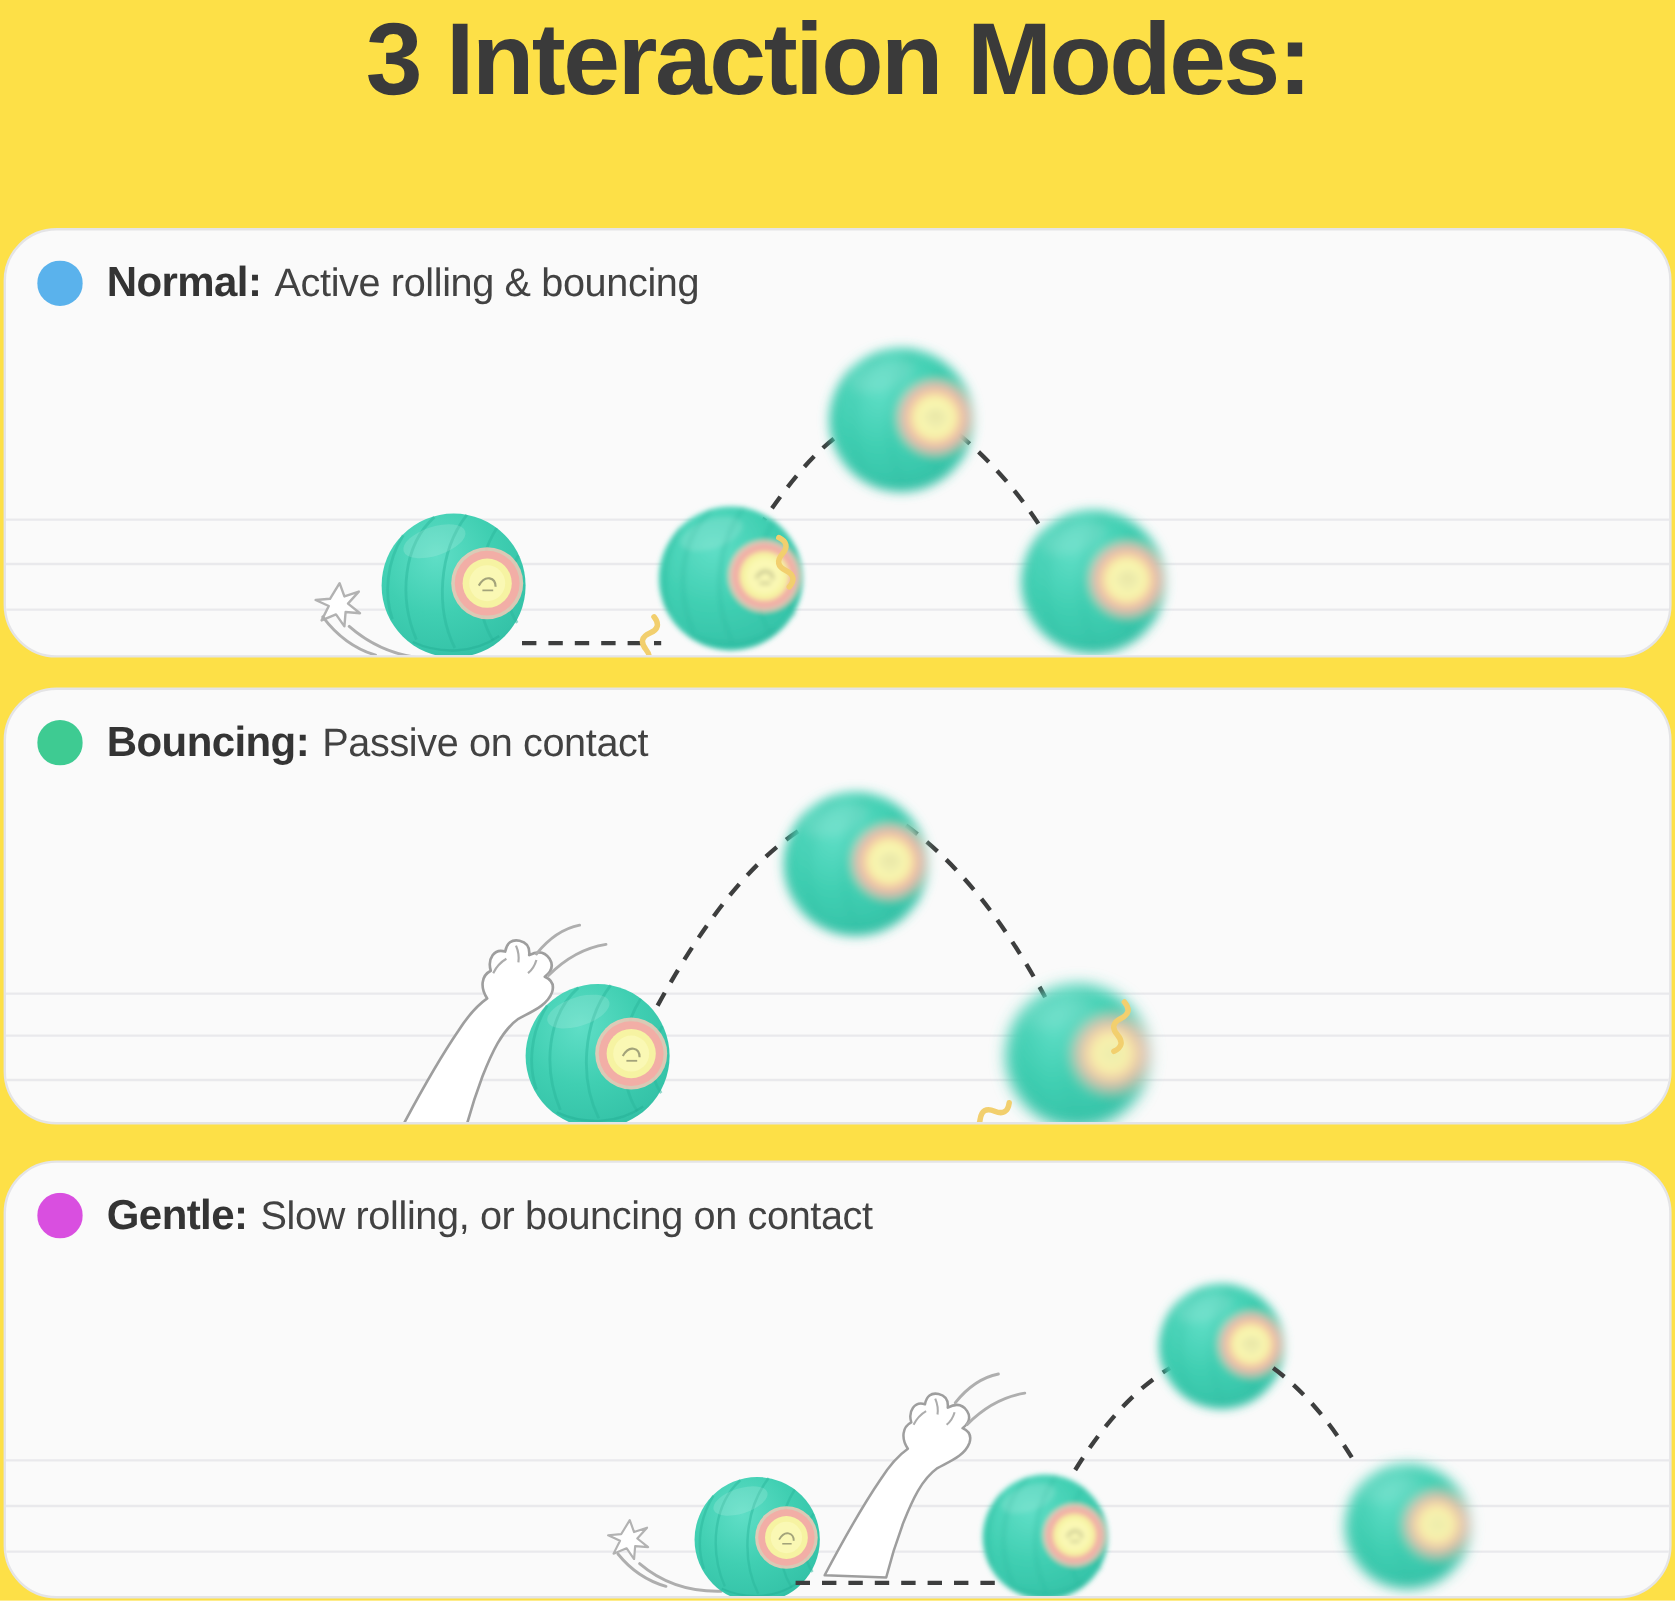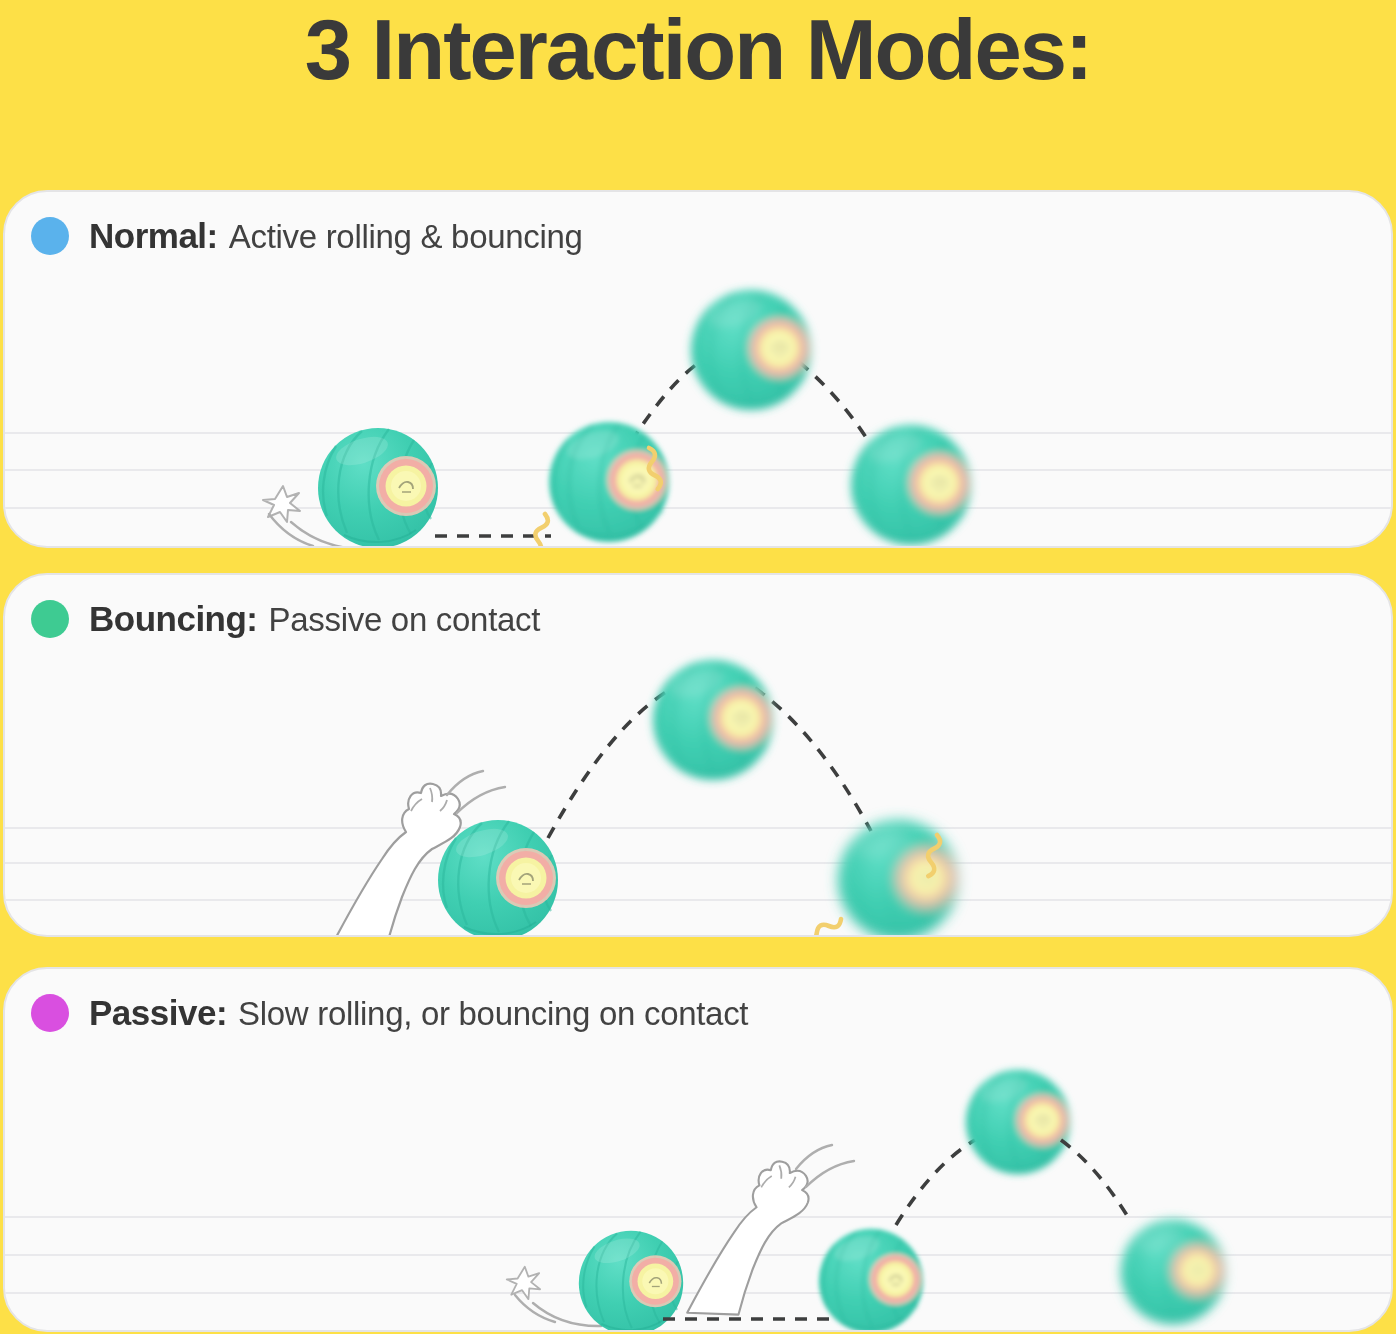--- a/index.html
+++ b/index.html
@@ -172,18 +172,18 @@
       <path class="traj" d="M 891,256 Q 928,196 970,171"></path>
       <use href="#ball" transform="translate(1013,153) scale(0.87)" filter="url(#b4)"></use>
       <path class="traj" d="M 1056,171 Q 1094,199 1126,253"></path>
       <use href="#ball" transform="translate(1168,303) scale(0.87)" filter="url(#b6)"></use>
     </svg>
     <div class="panel-header">
       <svg class="dot" width="38" height="38">
         <circle cx="19" cy="19" r="19" fill="#d94fe0"></circle>
       </svg>
       <div class="panel-text">
-        <span class="mode-label">Passive:</span><span class="mode-desc">Slow rolling, or bouncing on contact</span>
+        <span class="mode-label">Gentle:</span><span class="mode-desc">Slow rolling, or bouncing on contact</span>
       </div>
     </div>
   </section>
 
 </div>
 
 </body></html>

